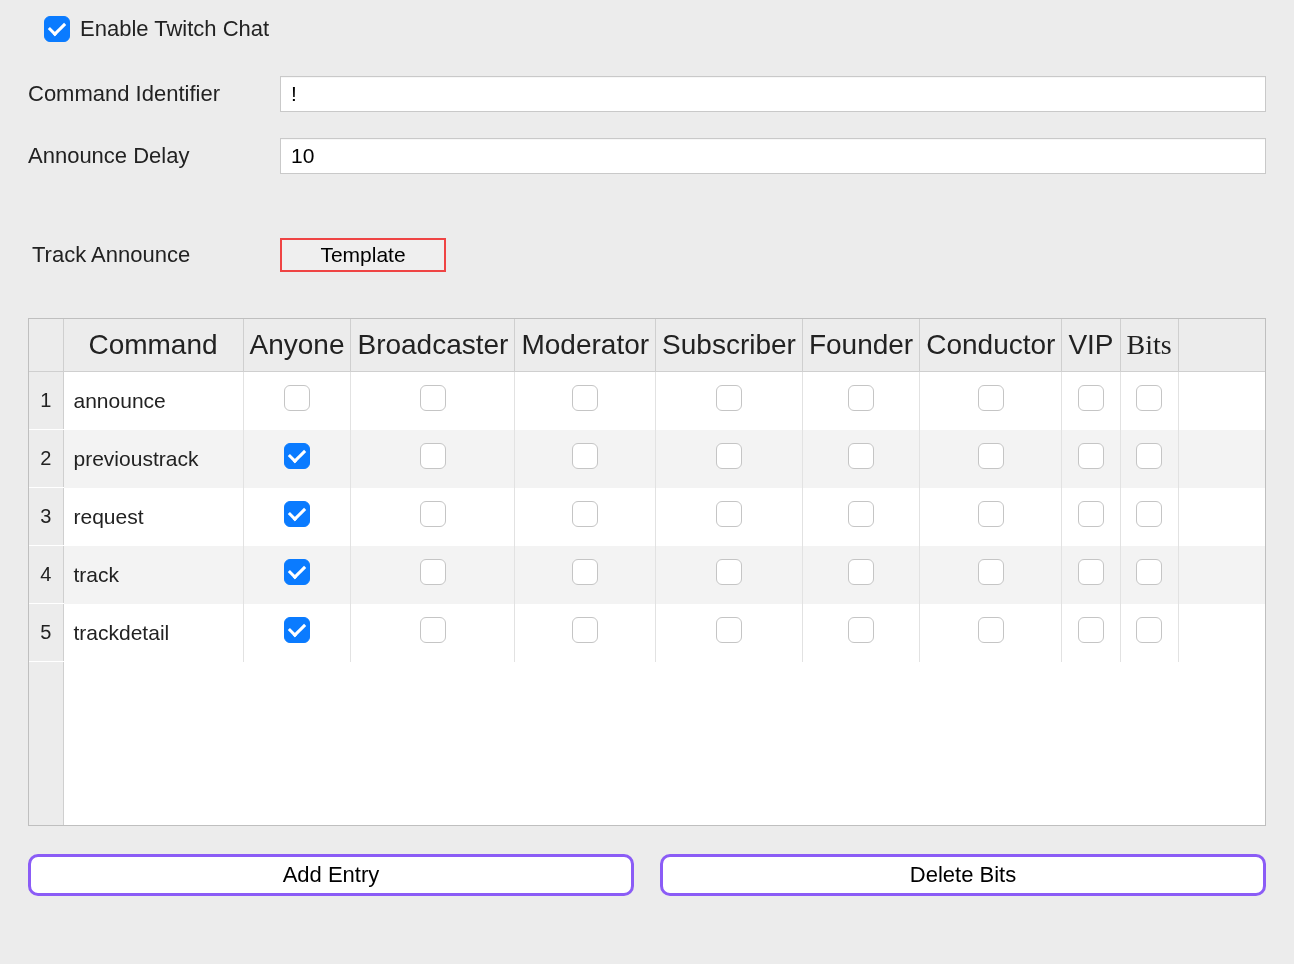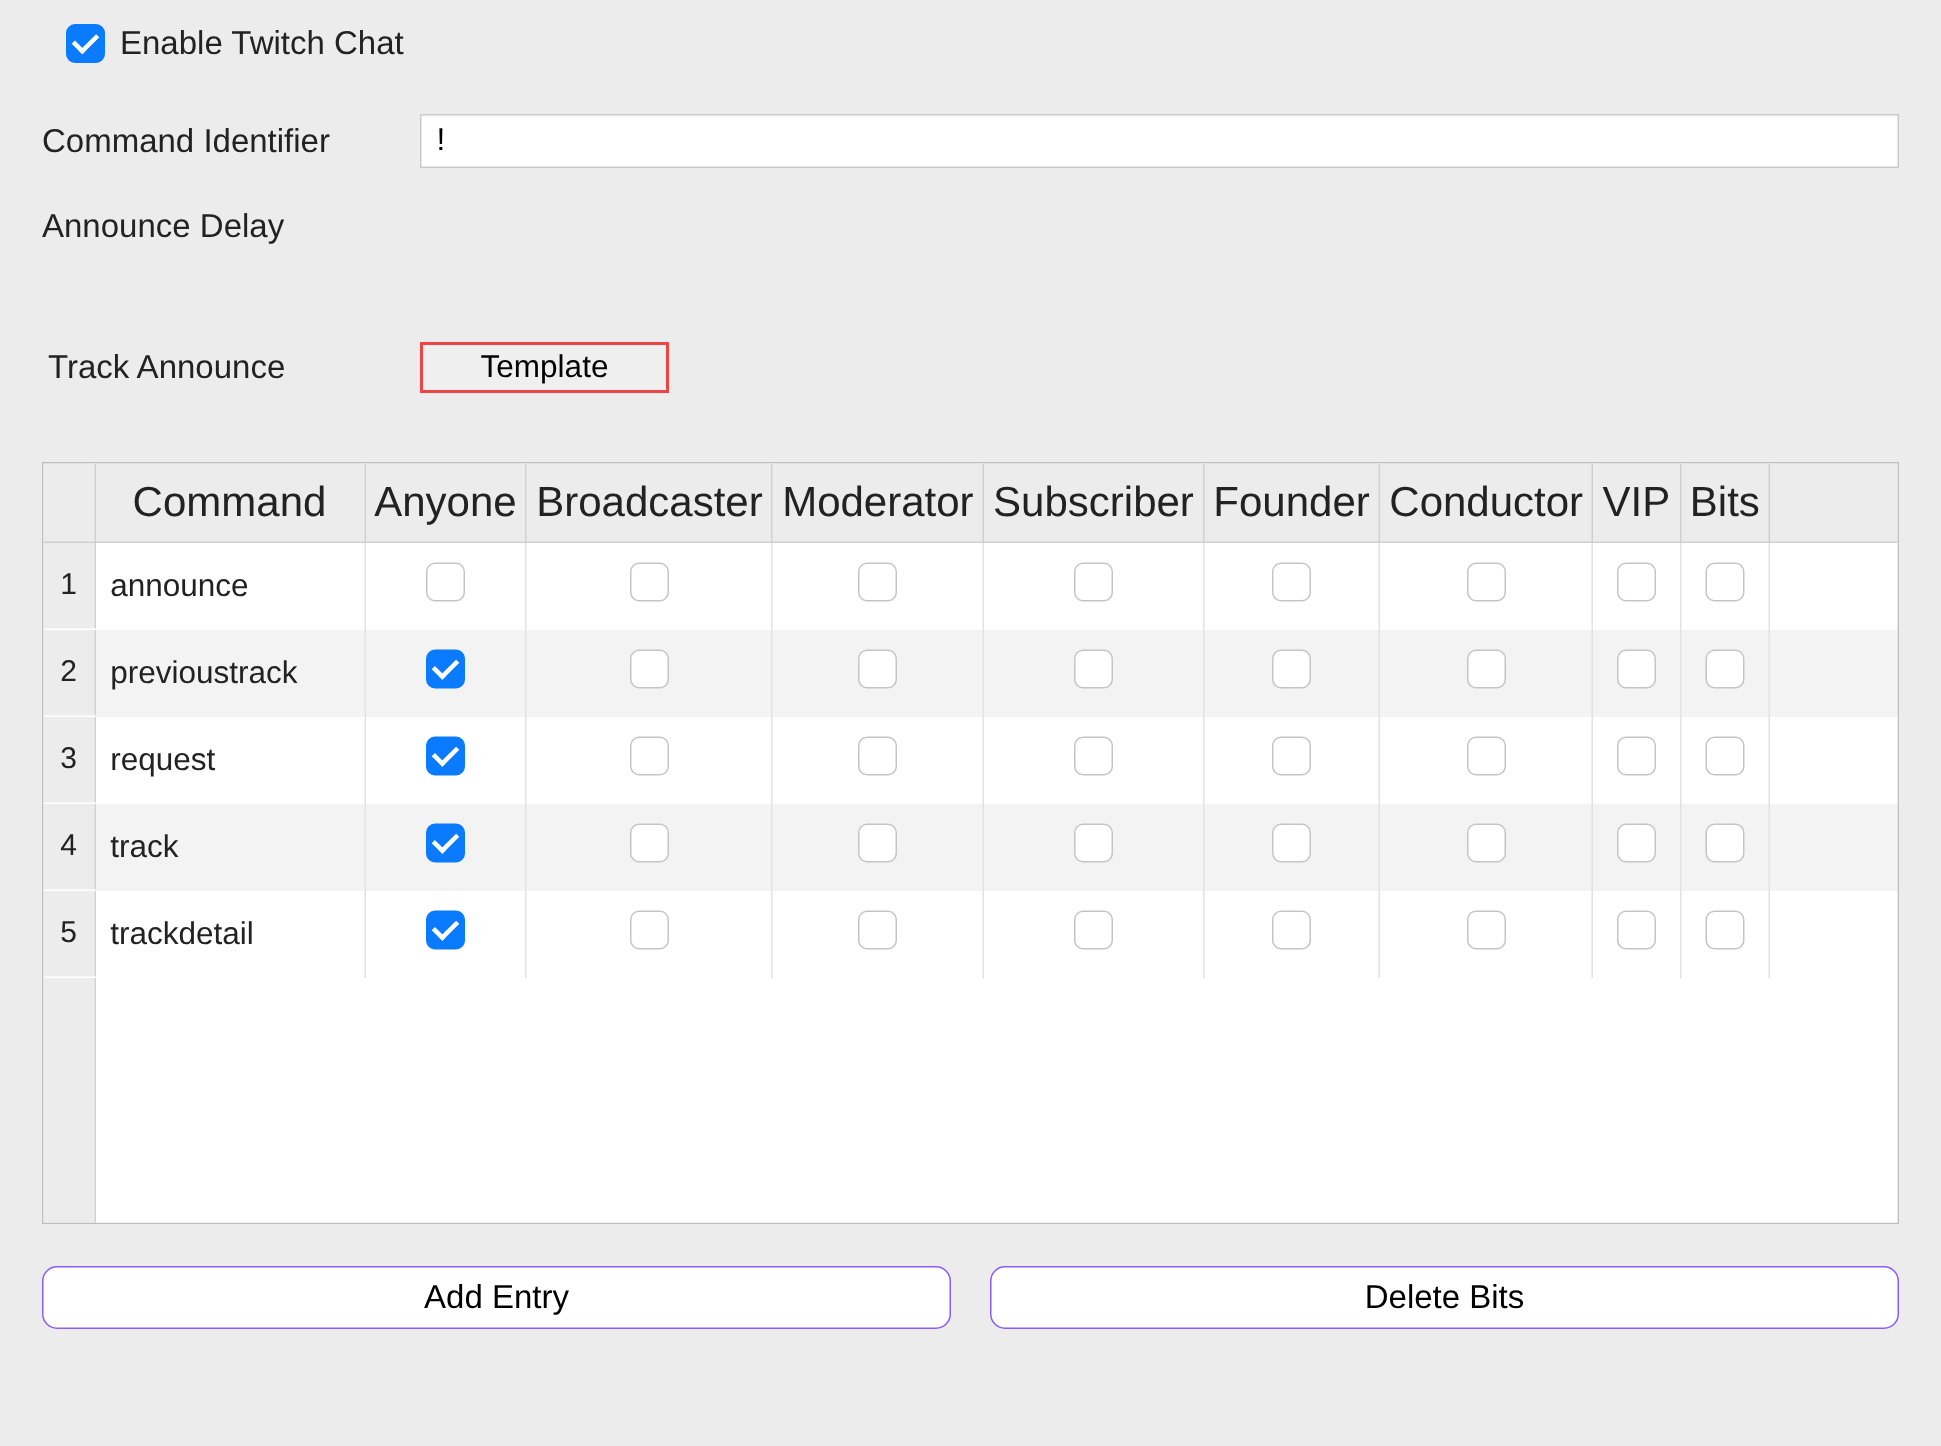--- a/index.html
+++ b/index.html
@@ -186,31 +186,31 @@
   }
 
   .col-command { width: 180px; }
   .col-anyone  { width: 98px; }
   .col-broadcaster { width: 152px; }
   .col-moderator { width: 130px; }
   .col-subscriber { width: 140px; }
   .col-founder { width: 108px; }
   .col-conductor { width: 130px; }
   .col-vip { width: 52px; }
-  .col-bits { width: 58px; }
+  .col-bits { width: 58px; font-family: Liberation Serif, serif; }
   .col-rest { }
 
   .btns {
     display: flex;
     gap: 26px;
   }
   .big-btn {
     flex: 1;
     height: 42px;
-    border: 1px solid #8b5cf6;
+    border: 3px solid #8b5cf6;
     border-radius: 10px;
     background: #fff;
     font-size: 22px;
     cursor: pointer;
   }
 </style>
 </head>
 <body>
 
 <div class="row enable-row">
@@ -218,20 +218,21 @@
   <span class="enable-label">Enable Twitch Chat</span>
 </div>
 
 <div class="row">
   <div class="label-col">Command Identifier</div>
   <input type="text" class="text-input" value="!" style="">
 </div>
 
 <div class="row">
   <div class="label-col">Announce Delay</div>
+  <input type="text" class="text-input" value="10" style="">
 </div>
 
 <div class="row track-row">
   <div class="label-left">Track Announce</div>
   <button class="template-btn">Template</button>
 </div>
 
 <div class="grid-wrap">
   <table>
     <thead>

